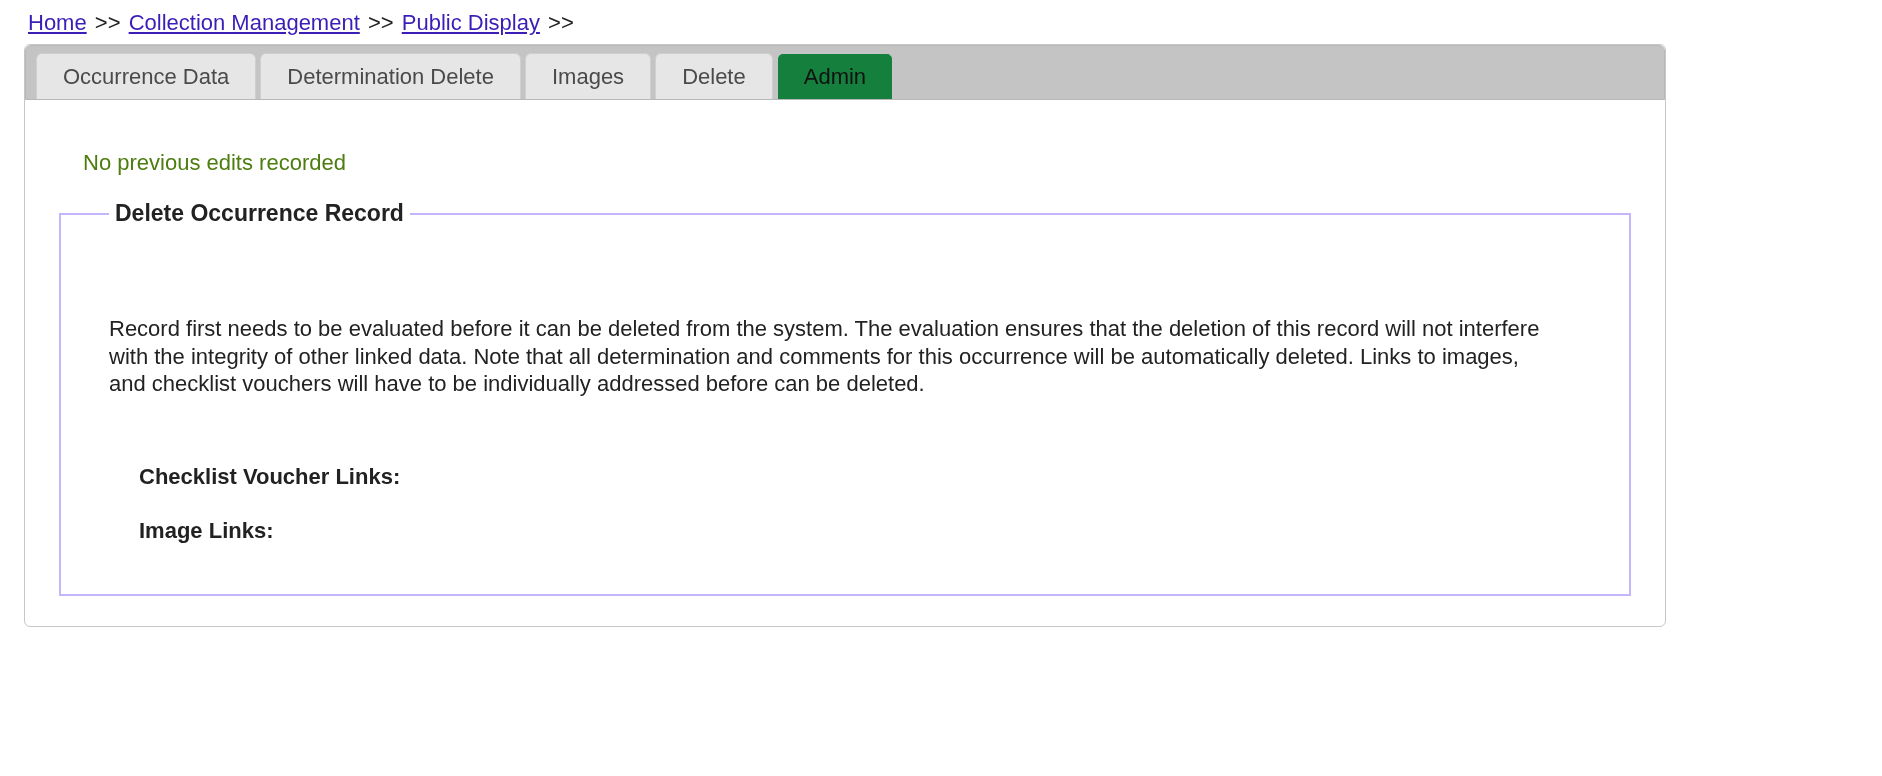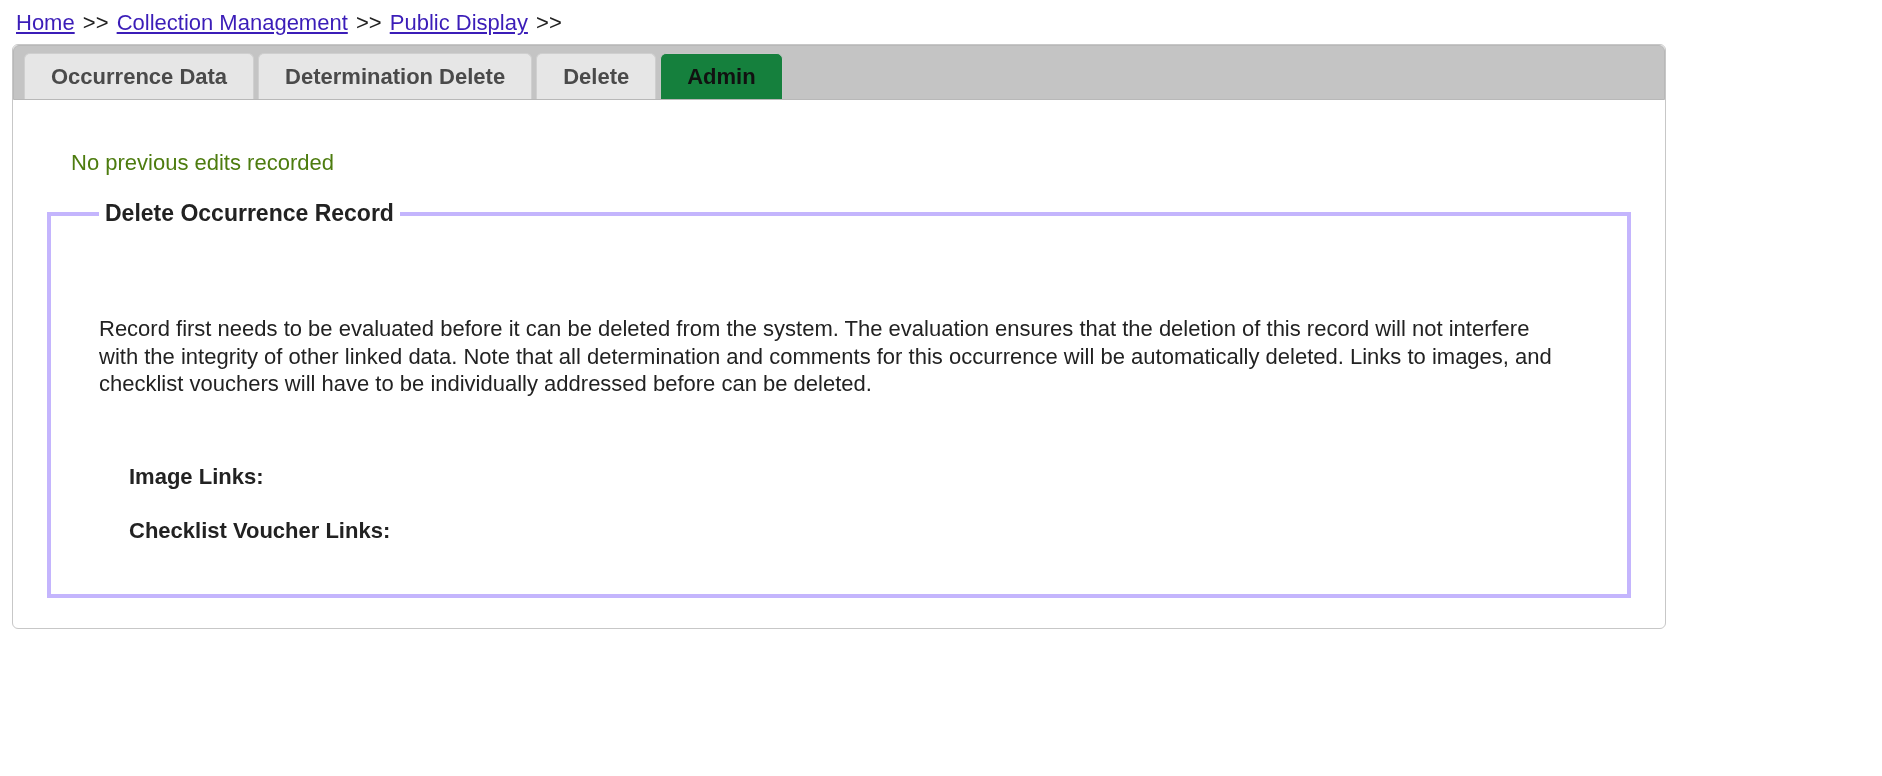--- a/index.html
+++ b/index.html
@@ -4,21 +4,21 @@
 <style>
   html, body {
     margin: 0;
     padding: 0;
     font-family: Arial, Helvetica, sans-serif;
     font-size: 22px;
     color: #222;
     background: #fff;
   }
   .page {
-    padding: 10px 16px 20px 12px;
+    padding: 10px 16px 20px 24px;
     box-sizing: border-box;
     width: 1682px;
   }
   .breadcrumb {
     padding: 0 0 6px 4px;
   }
   .breadcrumb a {
     color: #3b1db8;
     text-decoration: underline;
   }
@@ -34,21 +34,20 @@
     margin-top: 2px;
   }
   .tabs {
     display: flex;
     background: #c4c4c4;
     border: 1px solid #b8b8b8;
     border-radius: 6px 6px 0 0;
     margin: 0 -16px;
     padding: 6px 10px 0 10px;
     overflow: hidden;
-    font-weight: bold;
   }
   .tab {
     background: #e6e6e6;
     border: 1px solid #cfcfcf;
     border-bottom: none;
     border-radius: 6px 6px 0 0;
     padding: 10px 26px;
     margin-right: 4px;
     color: #4a4a4a;
     font-size: 22px;
@@ -67,21 +66,21 @@
     background: #fff;
     padding: 18px 18px 0 18px;
   }
 
   .no-edits {
     padding: 32px 0 24px 24px;
     color: #4d7c0f;
   }
 
   fieldset.delete-box {
-    border: 4px solid #c4b5fd;
+    border: 2px solid #c4b5fd;
     margin: 0 0 0 0;
     padding: 60px 48px 50px 48px;
   }
   fieldset.delete-box legend {
     font-weight: bold;
     font-size: 23px;
     padding: 0 6px;
     color: #222;
   }
   .desc {
@@ -119,38 +118,39 @@
     <span class="sep">&gt;&gt;</span>
     <a href="#">Public Display</a>
     <span class="sep">&gt;&gt;</span>
   </div>
 
   <div class="panel">
 
     <div class="tabs">
       <div class="tab">Occurrence Data</div>
       <div class="tab">Determination Delete</div>
+      <div class="tab">Images</div>
       <div class="tab">Delete</div>
       <div class="tab active">Admin</div>
     </div>
 
     <div class="tab-content">
 
       <div class="no-edits">No previous edits recorded</div>
 
       <fieldset class="delete-box">
         <legend>Delete Occurrence Record</legend>
 
         <div class="desc">Record first needs to be evaluated before it can be deleted from the system. The evaluation ensures that the deletion of this record will not interfere with the integrity of other linked data. Note that all determination and comments for this occurrence will be automatically deleted. Links to images, and checklist vouchers will have to be individually addressed before can be deleted.</div>
 
         <div class="action-block">
 
+          <div class="label-line">Checklist Voucher Links:</div>
+
           <div class="label-line">Image Links:</div>
-
-          <div class="label-line">Checklist Voucher Links:</div>
         </div>
       </fieldset>
 
     </div>
 
   </div>
 
 </div>
 
 </body></html>

